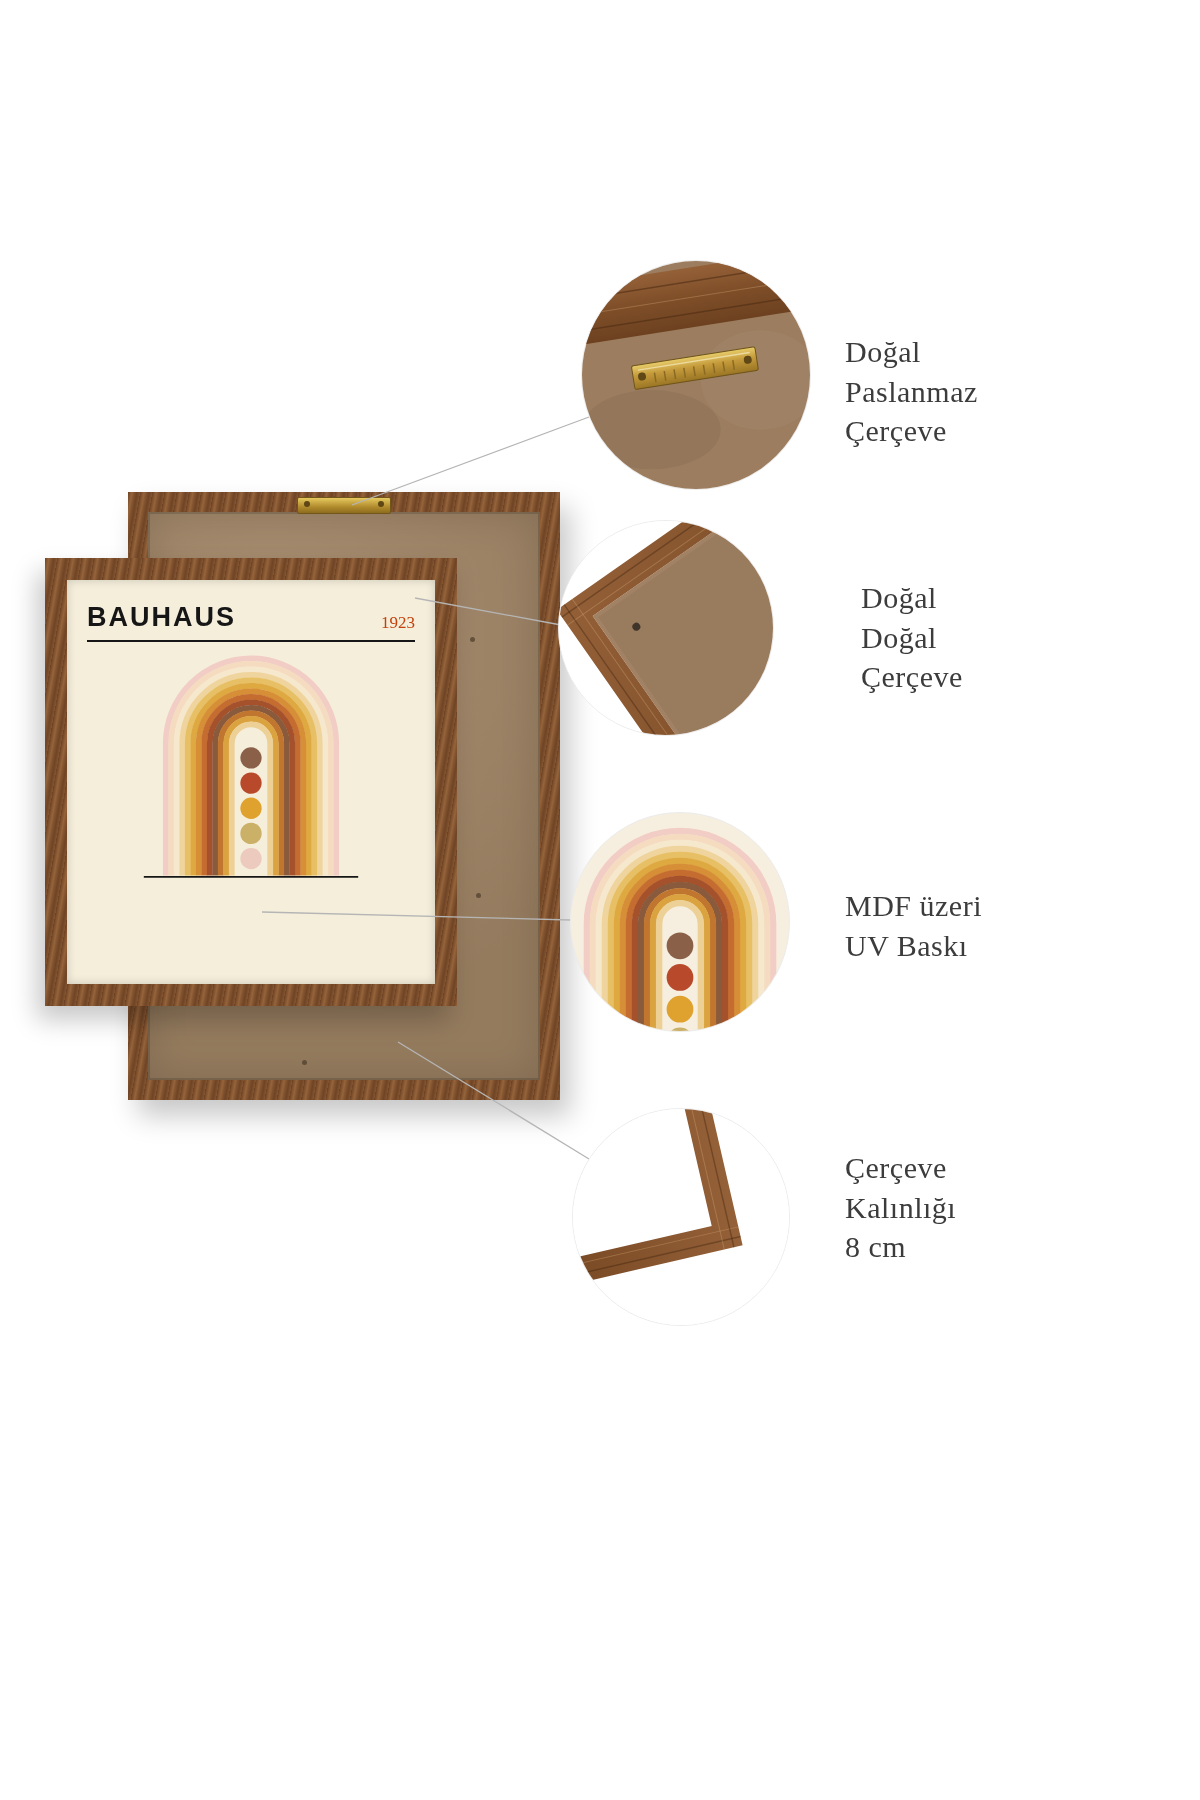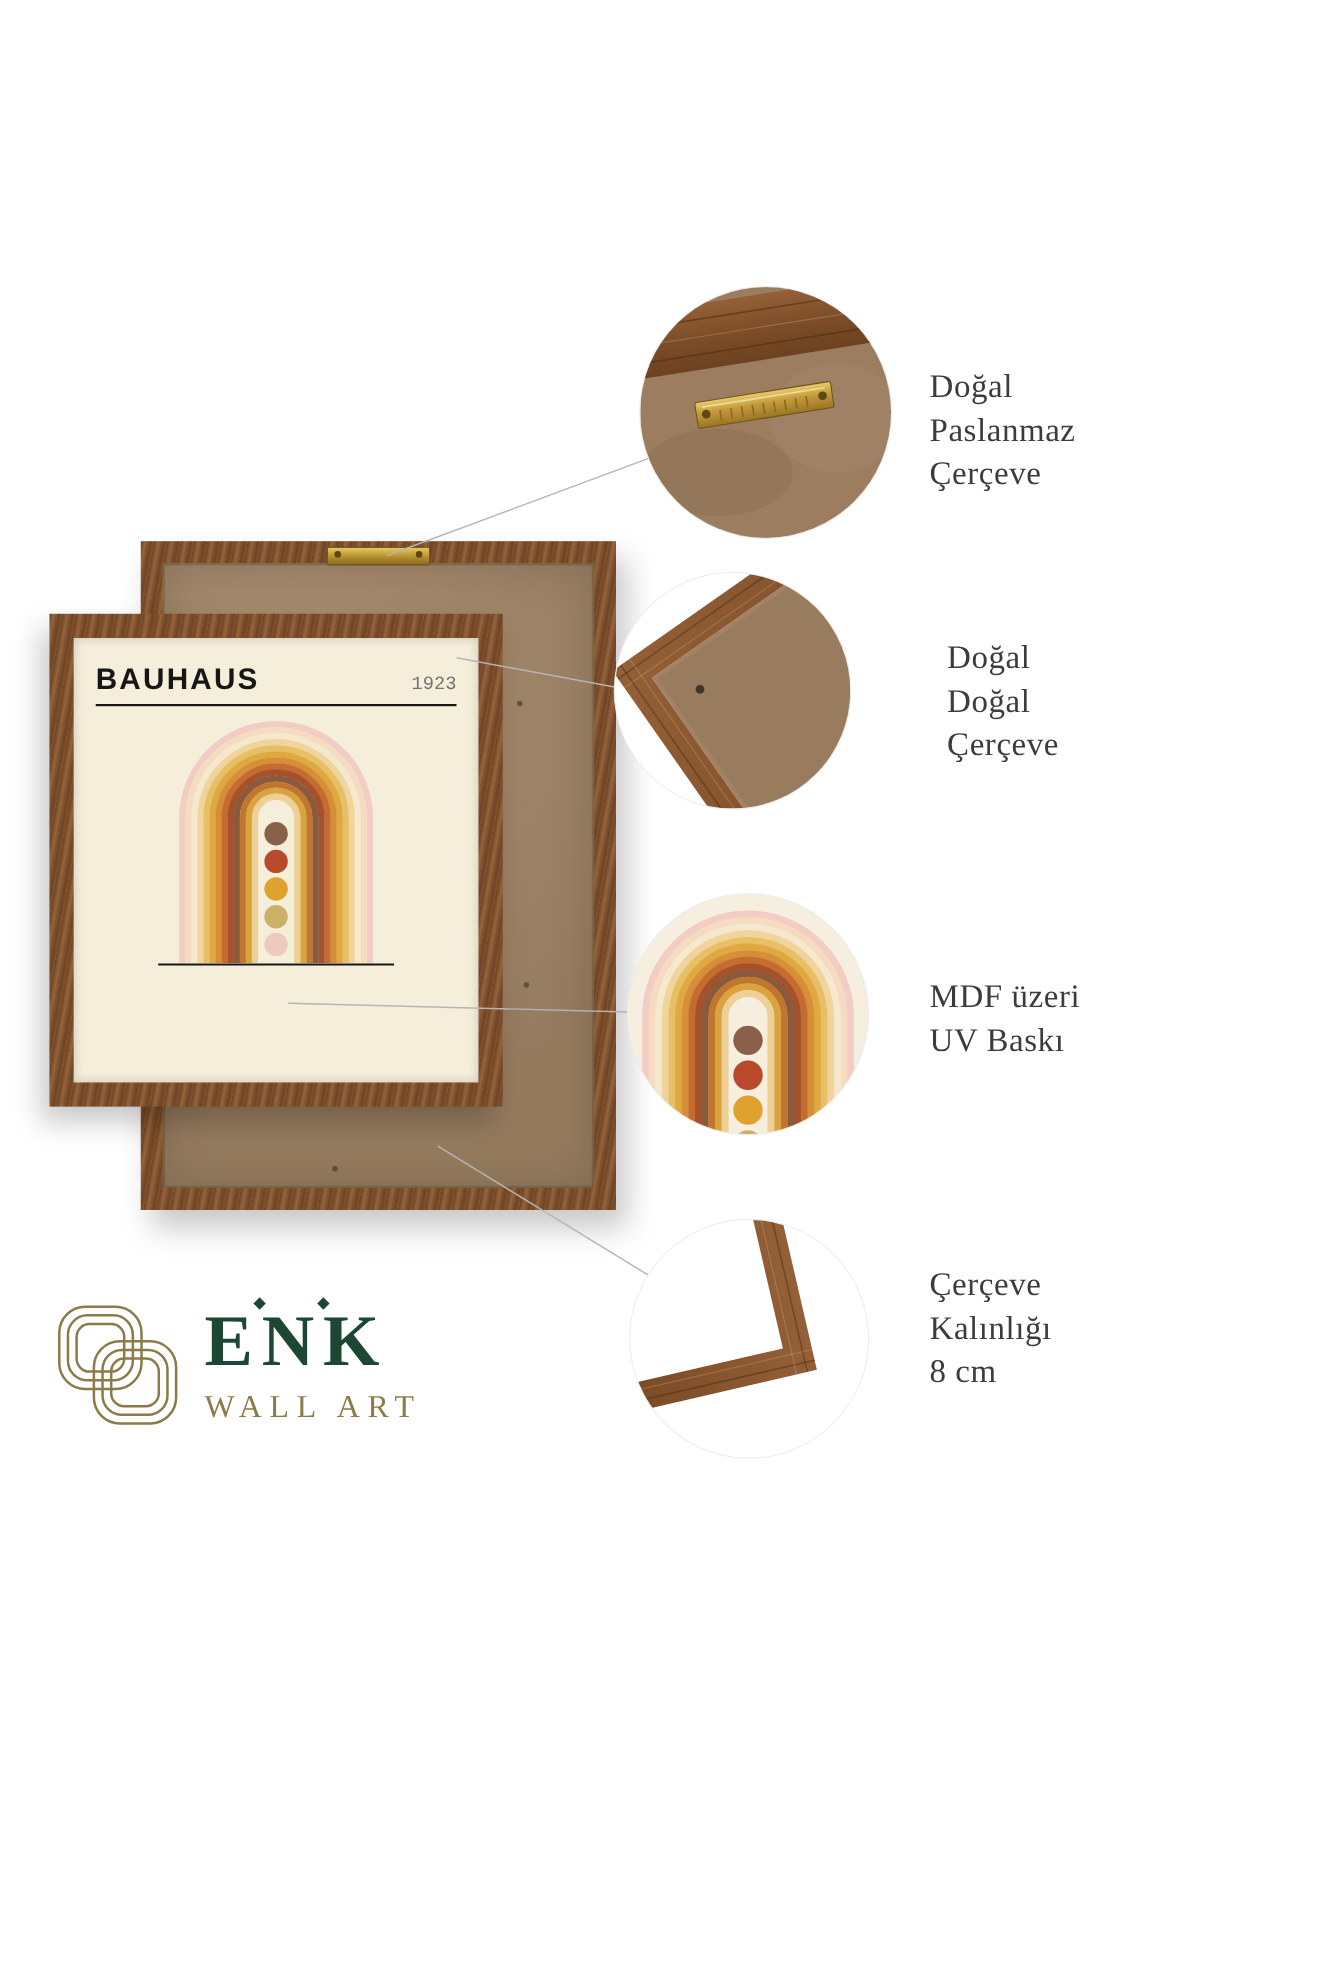--- a/index.html
+++ b/index.html
@@ -38,21 +38,21 @@
   
   .frame-front{position:absolute;left:45px;top:558px;width:412px;height:448px;
     padding:22px;box-sizing:border-box;z-index:2;
     box-shadow:-8px 14px 24px rgba(0,0,0,0.22);}
   .poster{width:100%;height:100%;position:relative;background:#f5eedb;
     box-shadow:inset 0 0 10px rgba(0,0,0,0.18);}
   .poster-header{position:absolute;left:20px;right:20px;top:24px;
     display:flex;justify-content:space-between;align-items:flex-end;}
   .poster-title{font-family:"Liberation Sans","DejaVu Sans",sans-serif;font-weight:700;
     font-size:27px;letter-spacing:2px;color:#161616;line-height:1;}
-  .poster-year{font-family:Liberation Mono, monospace;font-size:17px;color:#737373;line-height:1;}
+  .poster-year{font-family:Liberation Serif, serif;font-size:17px;color:#c2410c;line-height:1;}
   .poster-rule{position:absolute;left:20px;right:20px;top:60px;height:2px;background:#161616;}
   #poster-arch{position:absolute;left:0;top:0;width:100%;height:100%;}
 
   
   .callout-circle{position:absolute;border-radius:50%;overflow:hidden;background:#ffffff;
     z-index:5;border:1px solid #ececec;box-sizing:border-box;}
   .c1{left:581px;top:260px;width:230px;height:230px;}
   .c2{left:558px;top:520px;width:216px;height:216px;}
   .c3{left:570px;top:812px;width:220px;height:220px;background:#f6efdf;}
   .c4{left:572px;top:1108px;width:218px;height:218px;}
@@ -250,32 +250,14 @@
   <div class="callout-label l3">
     <div>MDF üzeri</div>
     <div>UV Baskı</div>
   </div>
   <div class="callout-label l4">
     <div>Çerçeve</div>
     <div>Kalınlığı</div>
     <div>8 cm</div>
   </div>
 
-  <div class="logo">
-    <svg class="logo-mark" viewBox="0 0 120 120" fill="none" stroke="#8a7b49" stroke-width="2.3">
-      <rect x="6" y="6" width="76" height="76" rx="24"></rect>
-      <rect x="14" y="14" width="60" height="60" rx="18"></rect>
-      <rect x="22" y="22" width="44" height="44" rx="12"></rect>
-      <rect x="38" y="38" width="76" height="76" rx="24"></rect>
-      <rect x="46" y="46" width="60" height="60" rx="18"></rect>
-      <rect x="54" y="54" width="44" height="44" rx="12"></rect>
-    </svg>
-    <div class="logo-text">
-      <span class="brand-wrap">
-        <span class="brand-name">ENK</span>
-        <i class="diamond d1"></i>
-        <i class="diamond d2"></i>
-      </span>
-      <div class="brand-sub">WALL ART</div>
-    </div>
-  </div>
 
 </div>
 
 </body></html>

